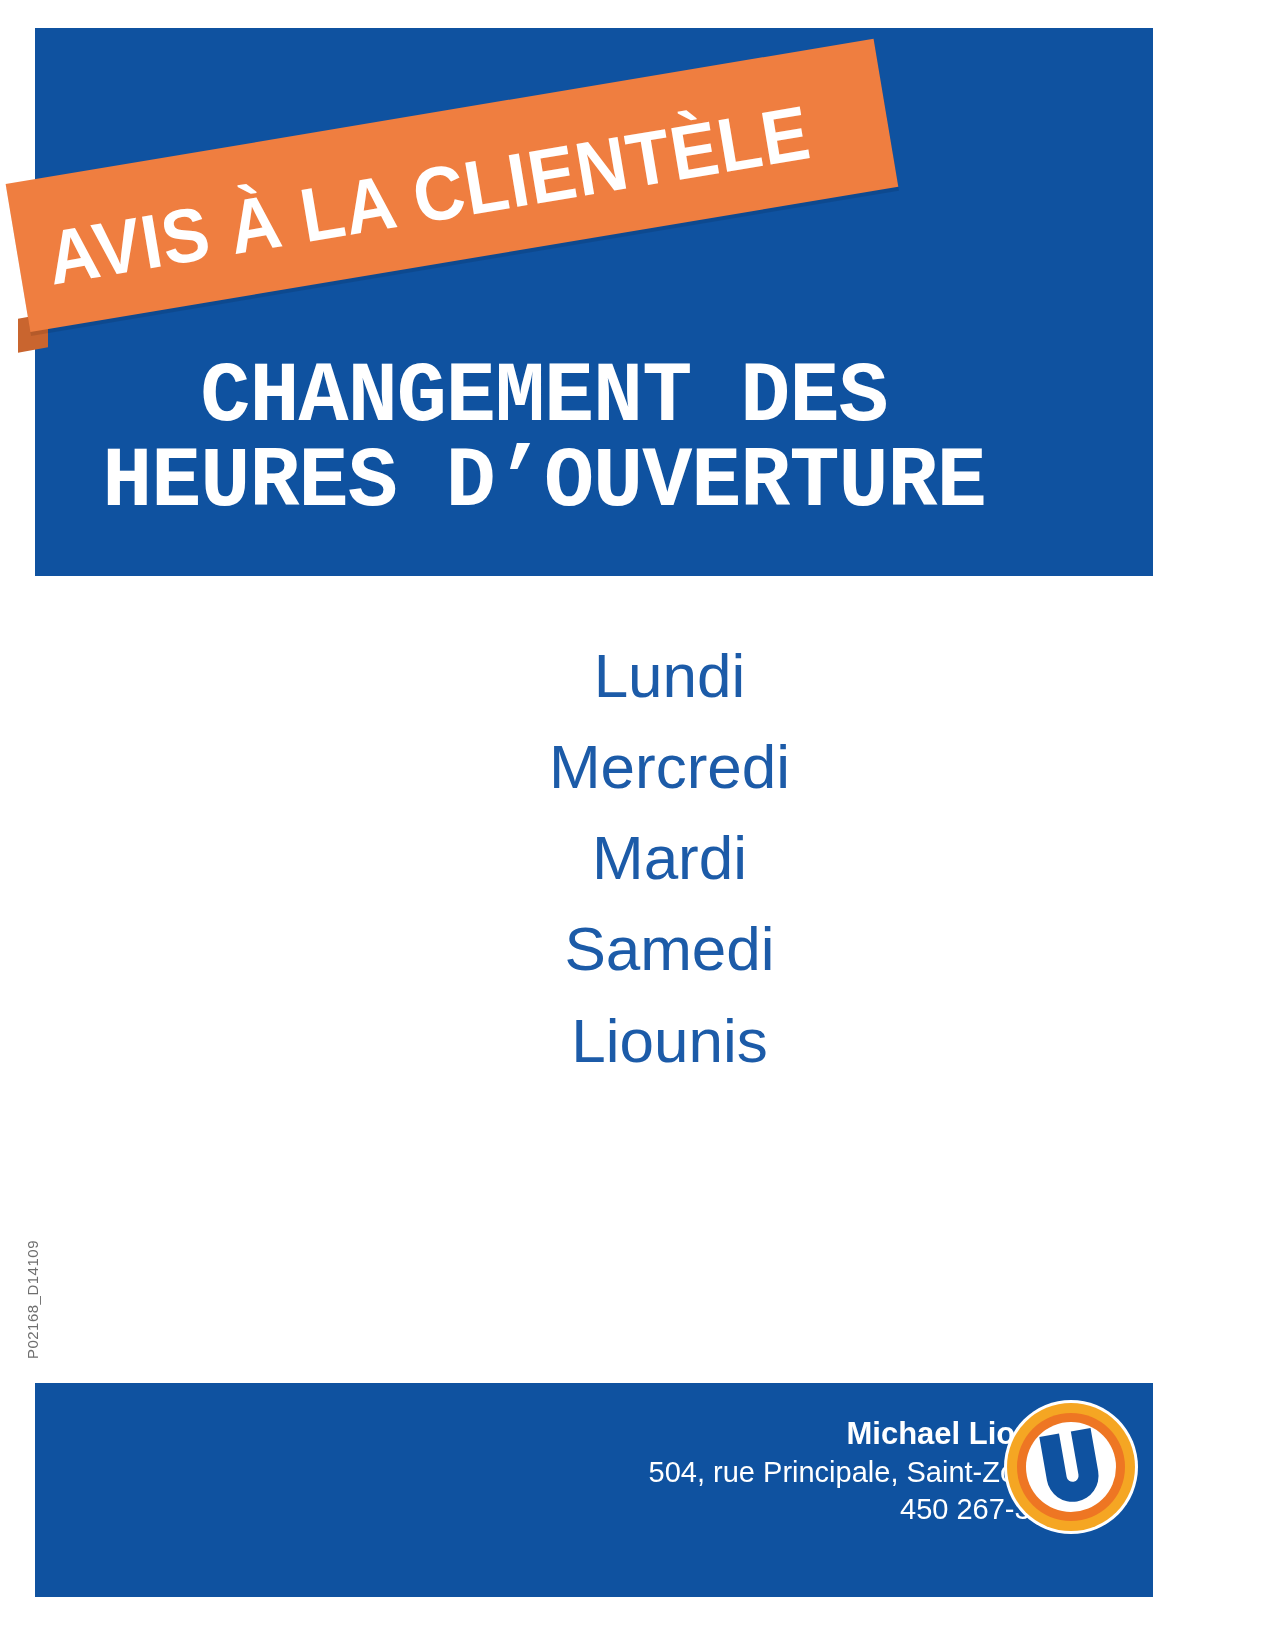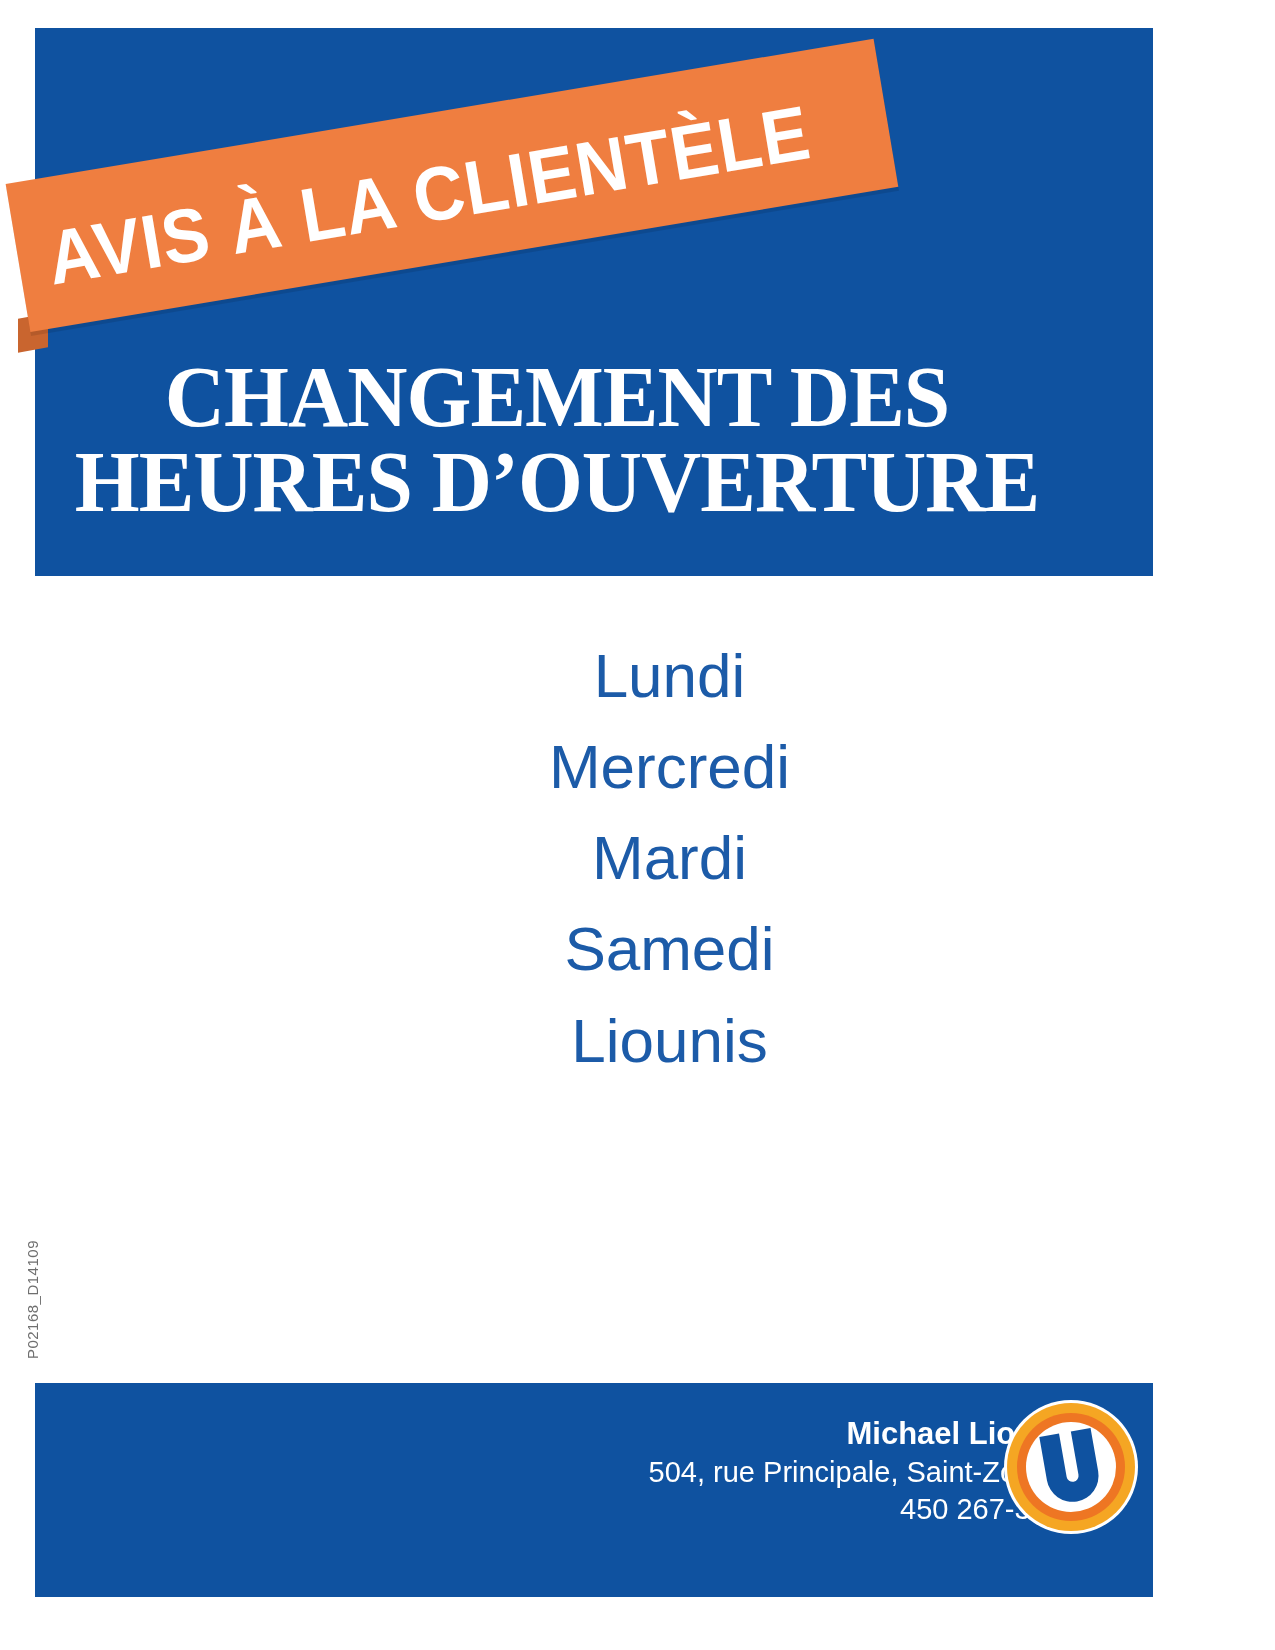--- a/index.html
+++ b/index.html
@@ -87,22 +87,21 @@
     position: absolute;
     left: 35px;
     top: 355px;
     width: 1018px;
     text-align: center;
     color: #ffffff;
     font-weight: bold;
     font-size: 86px;
     line-height: 0.99;
     letter-spacing: -1px;
-    font-family: Liberation Serif, serif;
-    padding-left: 13px;
+    font-family: Liberation Mono, monospace;
   }
   .main-title .line {
     display: block;
     transform: scaleX(0.97);
   }
 
   
   .days {
     position: absolute;
     left: 0;

